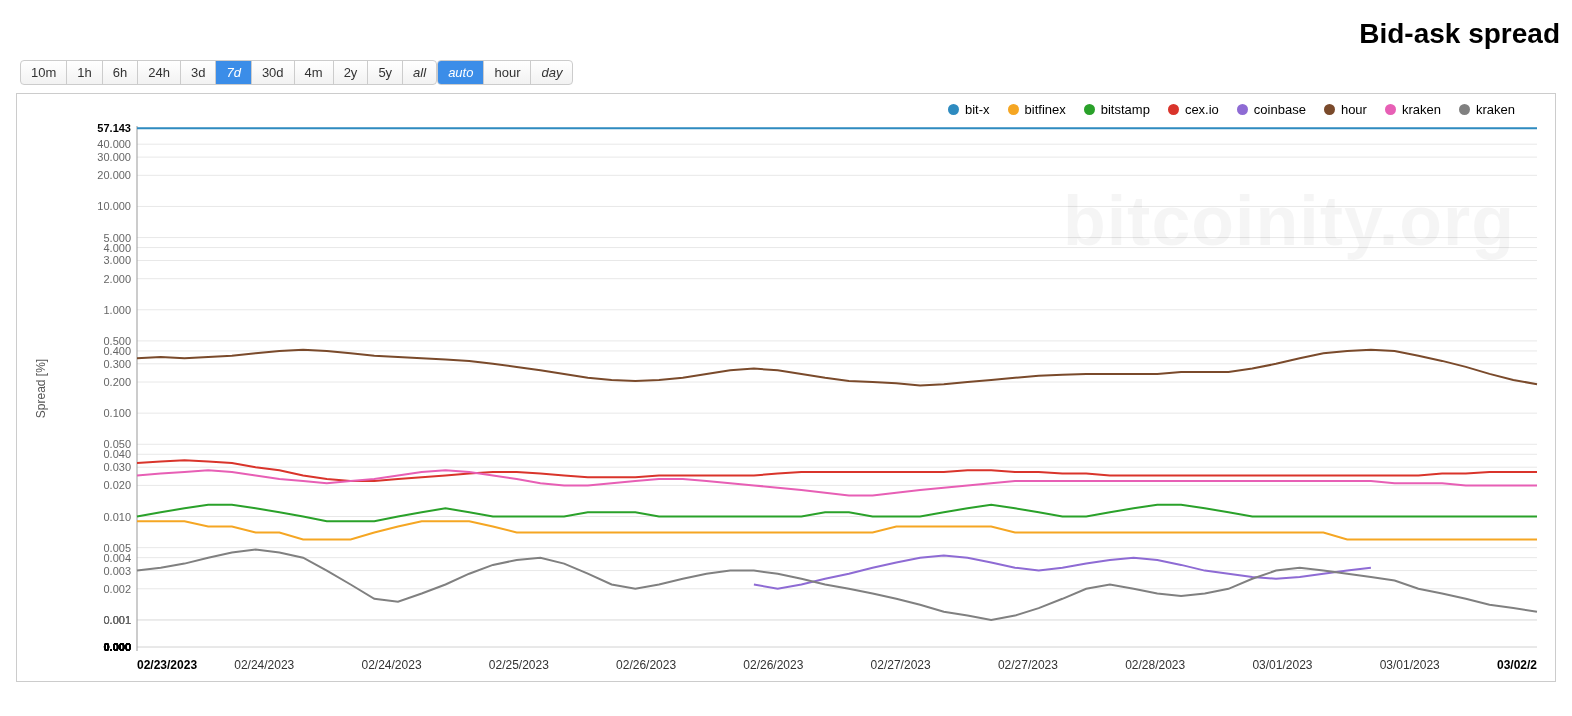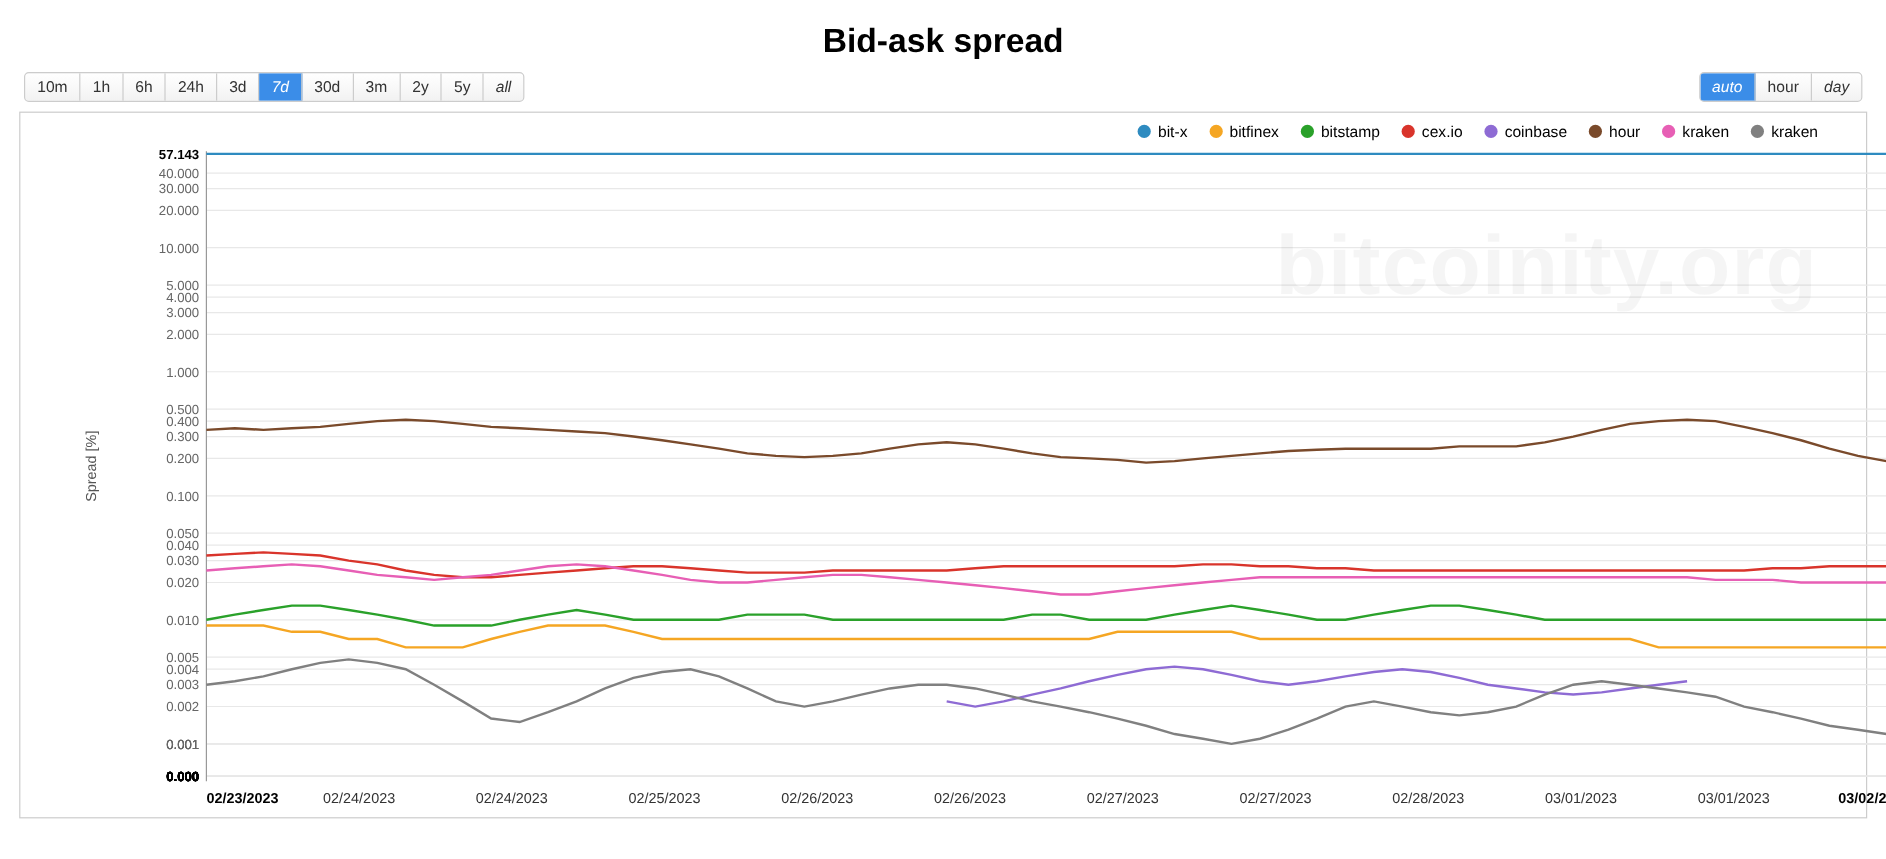--- a/index.html
+++ b/index.html
@@ -1,23 +1,23 @@
 <!DOCTYPE html>
 <html><head>
 <meta charset="utf-8">
 <style>
   * { box-sizing: border-box; margin: 0; padding: 0; }
   body { font-family: Arial, Helvetica, sans-serif; background: #fff; width: 1572px; }
-  .title { text-align: center; font-size: 28px; font-weight: bold; padding: 18px 12px 10px; }
-  .controls { display: flex; justify-content: space-between; padding: 0 20px 8px; }
+  .title { text-align: right; font-size: 28px; font-weight: bold; padding: 18px 12px 10px; }
+  .controls { display: flex; padding: 0 20px 8px; }
   .btn-group { display: inline-flex; border: 1px solid #ccc; border-radius: 4px; overflow: hidden; background: linear-gradient(#fff,#f2f2f2); }
   .btn-group button { border: none; border-right: 1px solid #ccc; background: transparent; padding: 4px 10px; font-size: 13px; cursor: pointer; color: #333; }
   .btn-group button:last-child { border-right: none; font-style: italic; }
   .btn-group button.active { background: #3b8de8; color: #fff; font-style: italic; }
-  .chart-frame { margin: 0 16px 16px; border: 1px solid #ccc; background: #fff; position: relative; padding-left: 35px; }
+  .chart-frame { margin: 0 16px 16px; border: 1px solid #ccc; background: #fff; position: relative; }
   .legend { display: flex; justify-content: flex-end; gap: 18px; padding: 8px 40px 4px; font-size: 13px; }
   .legend-item { display: inline-flex; align-items: center; gap: 6px; cursor: pointer; }
   .legend-dot { width: 11px; height: 11px; border-radius: 50%; display: inline-block; }
   .plot-wrap { position: relative; height: 560px; }
   .watermark { position: absolute; right: 40px; top: 60px; font-size: 70px; font-weight: bold; color: rgba(0,0,0,0.04); letter-spacing: 1px; pointer-events: none; text-align: center; }
   svg { display: block; }
   .ytick text { font-size: 11px; fill: #666; }
   .ytick.bold text { font-weight: bold; fill: #000; }
   .xtick text { font-size: 12px; fill: #333; }
   .xtick.bold text { font-weight: bold; fill: #000; }
@@ -32,21 +32,21 @@
 
 <div class="controls">
   <div class="btn-group" id="range-group">
       <button>10m</button>
       <button>1h</button>
       <button>6h</button>
       <button>24h</button>
       <button>3d</button>
       <button class="active">7d</button>
       <button>30d</button>
-      <button>3m</button>
+      <button>4m</button>
       <button>2y</button>
       <button>5y</button>
       <button>all</button>
     </div>
   <div class="btn-group" id="agg-group">
       <button class="active">auto</button>
       <button>hour</button>
       <button>day</button>
     </div>
 </div>

